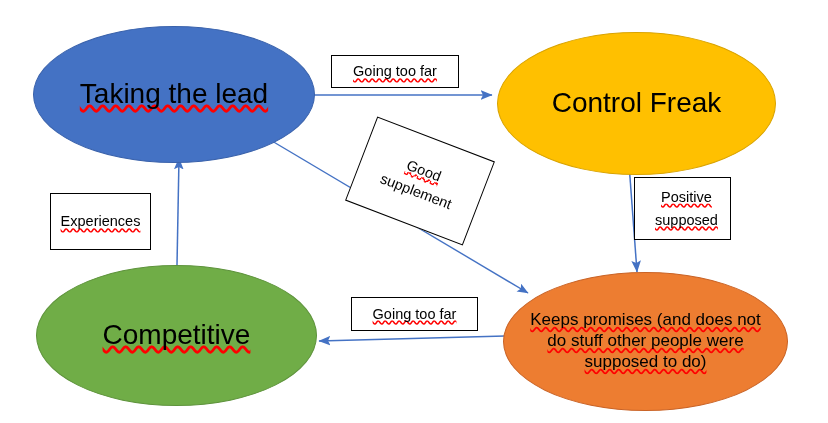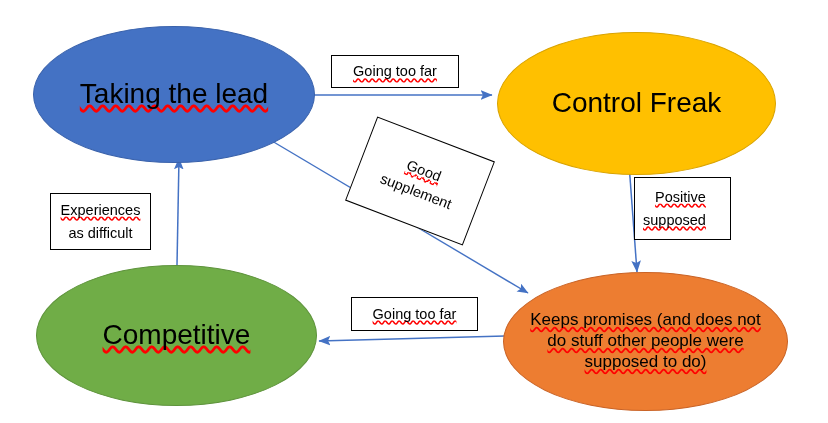--- a/index.html
+++ b/index.html
@@ -85,22 +85,22 @@
   }
   #label-going-too-far-bottom {
     left: 351px; top: 297px; width: 127px; height: 34px;
   }
   #label-experiences-as-difficult {
     left: 50px; top: 193px; width: 101px; height: 57px;
   }
   #label-positive-opposite {
     left: 634px; top: 177px; width: 97px; height: 63px;
     justify-content: flex-start;
-    text-align: right;
-    padding-left: 8px;
+    text-align: center;
+    padding-left: 20px;
   }
   #label-good-supplement {
     left: 357px; top: 136px; width: 126px; height: 90px;
     transform: rotate(21deg);
     transform-origin: 50% 50%;
   }
   .spell {
     text-decoration: underline wavy #FF0000;
     text-decoration-skip-ink: none;
     text-underline-offset: 1px;
@@ -159,21 +159,20 @@
   <div class="edge-label" id="label-positive-opposite">
     <div>
       <div class="spell">Positive</div>
       <div class="spell">supposed</div>
     </div>
   </div>
 
   <div class="edge-label" id="label-experiences-as-difficult">
     <div>
       <div class="spell">Experiences</div>
-      <div>as difficult</div>
     </div>
   </div>
 
   <div class="edge-label" id="label-going-too-far-bottom">
     <span class="spell">Going too far</span>
   </div>
 
 </div>
 
 </body></html>

